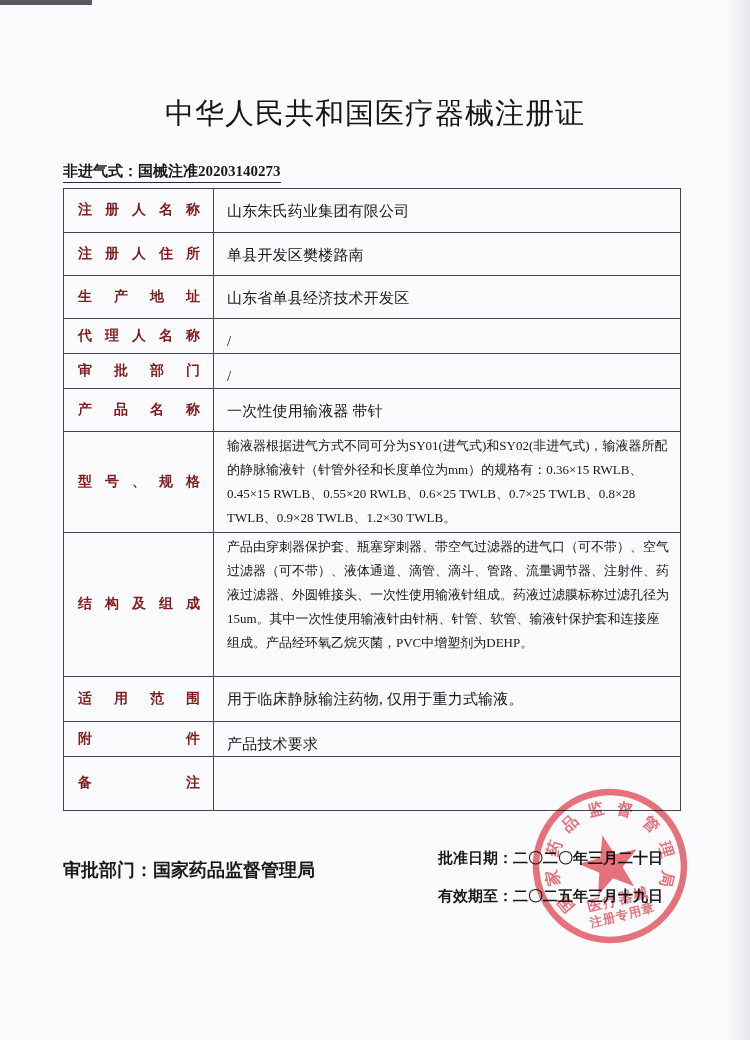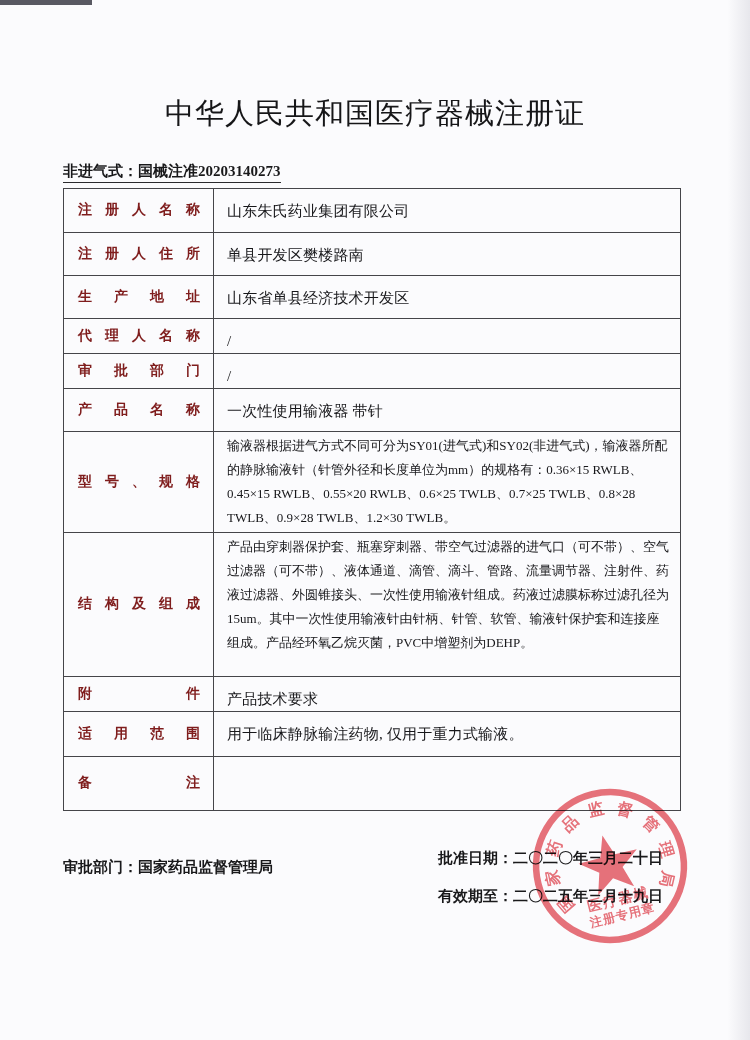--- a/index.html
+++ b/index.html
@@ -43,21 +43,21 @@
   }
   .value-cell{
     vertical-align:top;padding:12px 8px 2px 13px;
     font-size:15px;line-height:20px;color:#17171a;
     letter-spacing:.2px;
   }
   .value-cell.dense{
     font-size:13px;line-height:24px;letter-spacing:0;padding-top:2px;
   }
   .footer-approval{
-    position:absolute;left:63px;top:858px;font-size:15px;font-weight:600;
+    position:absolute;left:63px;top:858px;font-size:18px;font-weight:600;
     color:#19191b;white-space:nowrap;
   }
   .footer-date-1{position:absolute;left:438px;top:849px;font-size:15px;font-weight:600;color:#19191b;white-space:nowrap;}
   .footer-date-2{position:absolute;left:438px;top:887px;font-size:15px;font-weight:600;color:#19191b;white-space:nowrap;}
   .seal{
     position:absolute;left:527px;top:783px;width:166px;height:166px;
     transform:rotate(-14deg);
     opacity:.8;mix-blend-mode:multiply;
   }
   .seal circle{fill:none;stroke:var(--seal-color,#e4505a);stroke-width:8;}
@@ -129,31 +129,31 @@
             <span class="label-inner">型号、规格</span>
           </td>
           <td class="value-cell dense">输液器根据进气方式不同可分为SY01(进气式)和SY02(非进气式)，输液器所配的静脉输液针（针管外径和长度单位为mm）的规格有：0.36×15 RWLB、0.45×15 RWLB、0.55×20 RWLB、0.6×25 TWLB、0.7×25 TWLB、0.8×28 TWLB、0.9×28 TWLB、1.2×30 TWLB。</td>
         </tr>
         <tr style="height: 144px;">
           <td class="label-cell">
             <span class="label-inner">结构及组成</span>
           </td>
           <td class="value-cell dense">产品由穿刺器保护套、瓶塞穿刺器、带空气过滤器的进气口（可不带）、空气过滤器（可不带）、液体通道、滴管、滴斗、管路、流量调节器、注射件、药液过滤器、外圆锥接头、一次性使用输液针组成。药液过滤膜标称过滤孔径为15um。其中一次性使用输液针由针柄、针管、软管、输液针保护套和连接座组成。产品经环氧乙烷灭菌，PVC中增塑剂为DEHP。</td>
         </tr>
+        <tr style="height: 45px;">
+          <td class="label-cell">
+            <span class="label-inner">适用范围</span>
+          </td>
+          <td class="value-cell">用于临床静脉输注药物, 仅用于重力式输液。</td>
+        </tr>
         <tr style="height: 35px;">
           <td class="label-cell">
             <span class="label-inner">附　件</span>
           </td>
           <td class="value-cell">产品技术要求</td>
-        </tr>
-        <tr style="height: 45px;">
-          <td class="label-cell">
-            <span class="label-inner">适用范围</span>
-          </td>
-          <td class="value-cell">用于临床静脉输注药物, 仅用于重力式输液。</td>
         </tr>
         <tr style="height: 54px;">
           <td class="label-cell">
             <span class="label-inner">备　注</span>
           </td>
           <td class="value-cell"></td>
         </tr>
       </tbody>
   </table>
 

